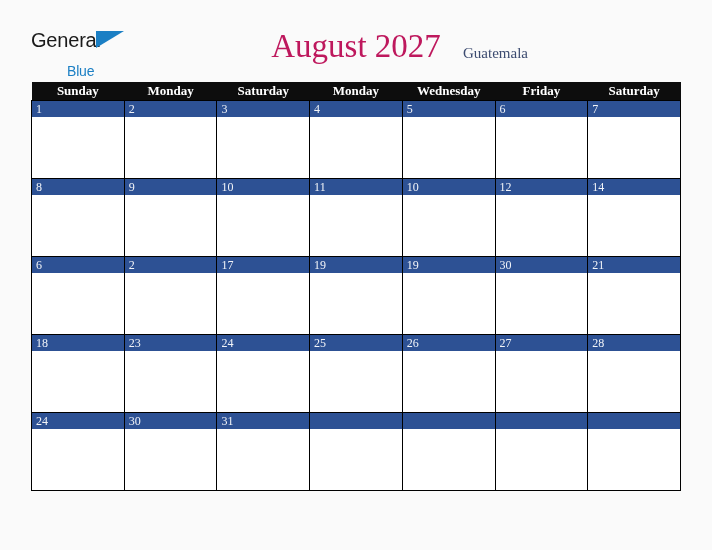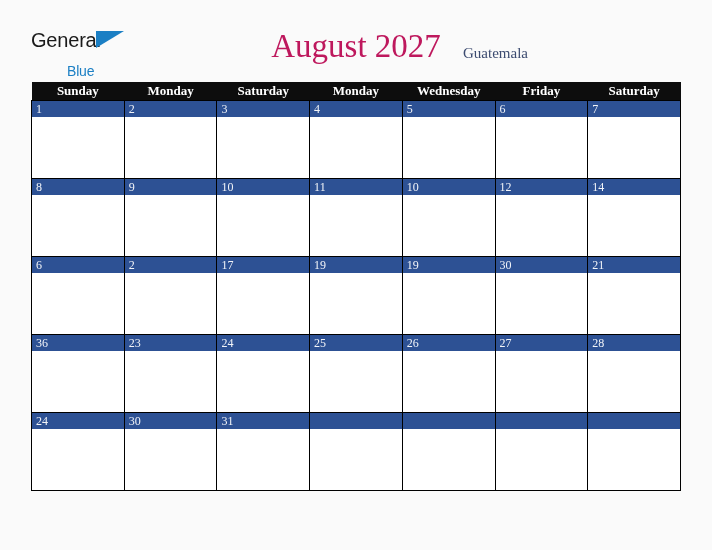--- a/index.html
+++ b/index.html
@@ -264,21 +264,21 @@
         <div class="day-body"></div>
       </td>
       <td>
         <div class="day-banner">21</div>
         <div class="day-body"></div>
       </td>
     </tr>
 
     <tr>
       <td>
-        <div class="day-banner">36</div>
+        <div class="day-banner">18</div>
         <div class="day-body"></div>
       </td>
       <td>
         <div class="day-banner">23</div>
         <div class="day-body"></div>
       </td>
       <td>
         <div class="day-banner">24</div>
         <div class="day-body"></div>
       </td>

